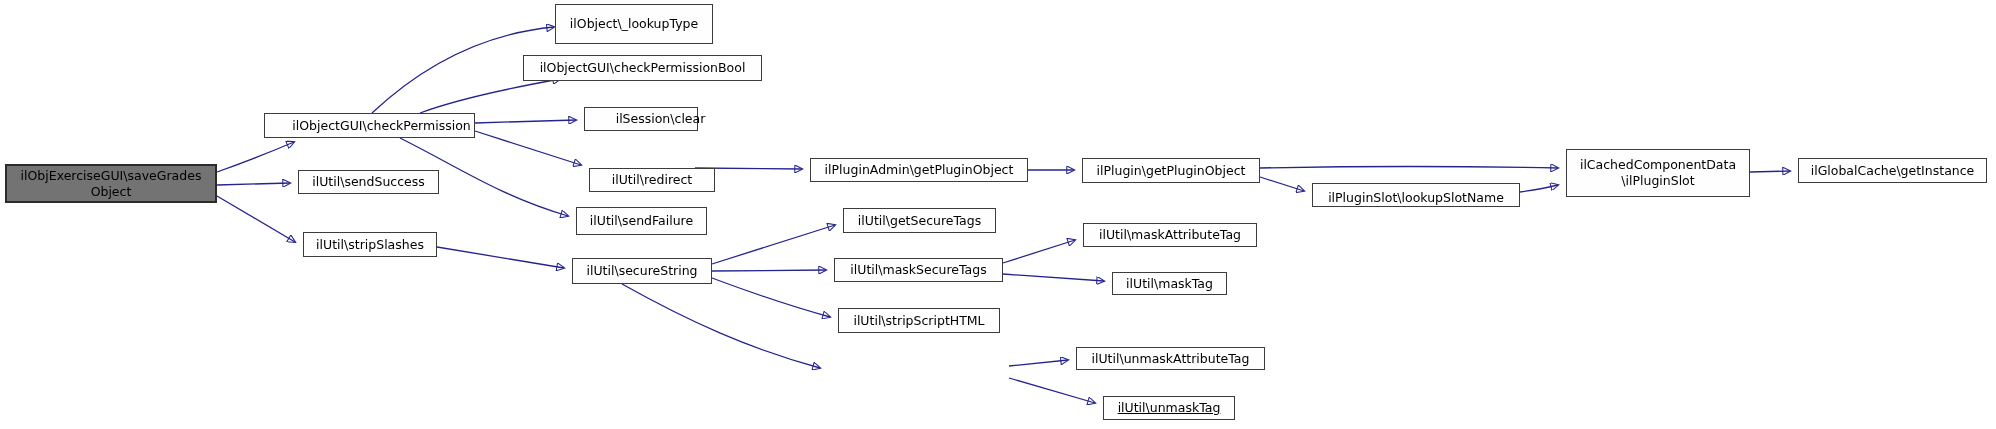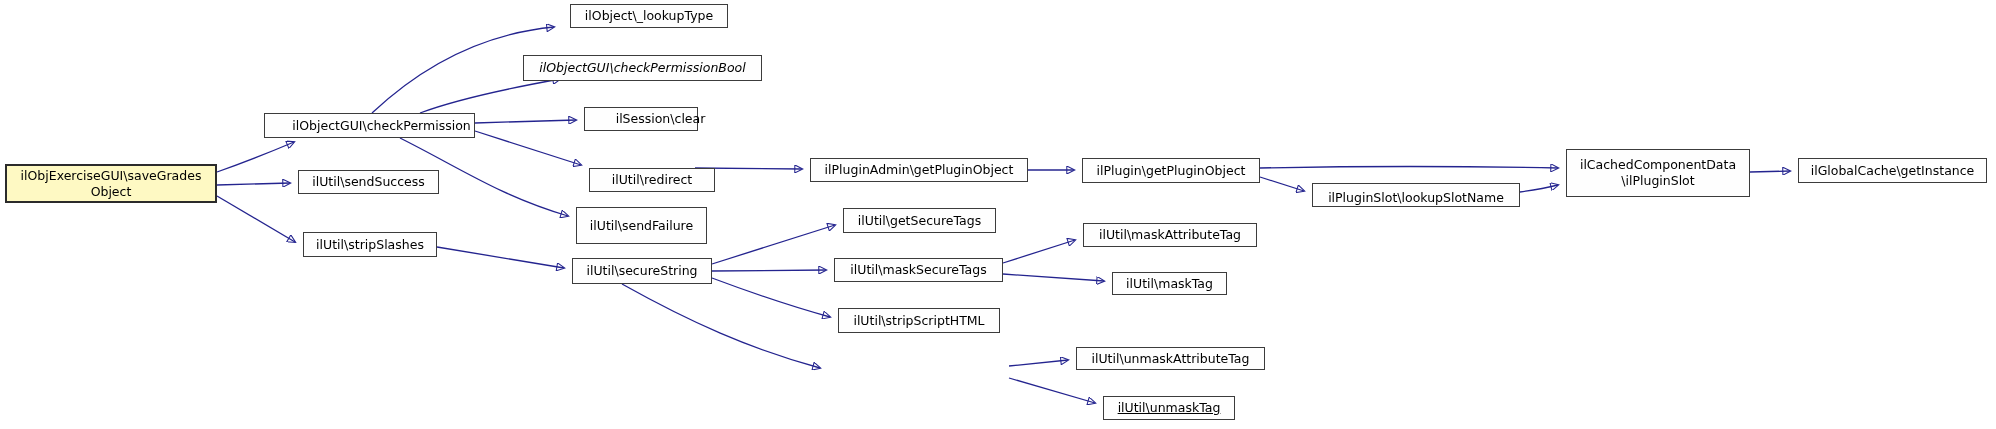--- a/index.html
+++ b/index.html
@@ -34,21 +34,21 @@
     line-height: 1.25;
     color: #000000;
     cursor: pointer;
   }
   .node span {
     white-space: pre-line;
     text-align: center;
     display: block;
   }
   .node.root {
-    background: #fef9c3;
+    background: #737373;
     border: 2px solid #2b2b2b;
     cursor: default;
   }
 </style>
 </head>
 <body>
 
 <div class="canvas">
 
   <svg class="edges" viewBox="0 0 1996 429">
@@ -80,45 +80,45 @@
     <path marker-end="url(#arrow)" d="M1003,274 L1104,281"></path>
     <path marker-end="url(#arrow)" d="M1009,366 L1068,360"></path>
     <path marker-end="url(#arrow)" d="M1009,378 L1095,403"></path>
   </svg>
 
   <div class="node root" style="left:5px; top:164px; width:212px; height:39px;">
     <span>ilObjExerciseGUI\saveGrades
 Object</span>
   </div>
 
-  <div class="node" style="left:570px; top:4px; width:158px; height:24px;">
+  <div class="node" style="left:555px; top:4px; width:158px; height:40px;">
     <span>ilObject\_lookupType</span>
   </div>
 
-  <div class="node" style="left:523px; top:55px; width:239px; height:26px;font-style:italic;">
+  <div class="node" style="left:523px; top:55px; width:239px; height:26px;">
     <span>ilObjectGUI\checkPermissionBool</span>
   </div>
 
   <div class="node" style="left:264px; top:113px; width:211px; height:25px;padding-left:24px;">
     <span>ilObjectGUI\checkPermission</span>
   </div>
 
   <div class="node" style="left:584px; top:107px; width:114px; height:24px;padding-left:39px;">
     <span>ilSession\clear</span>
   </div>
 
   <div class="node" style="left:589px; top:156px; width:126px; height:24px;margin-top:12px;">
     <span>ilUtil\redirect</span>
   </div>
 
   <div class="node" style="left:298px; top:170px; width:141px; height:24px;">
     <span>ilUtil\sendSuccess</span>
   </div>
 
-  <div class="node" style="left:576px; top:207px; width:131px; height:37px;">
+  <div class="node" style="left:576px; top:207px; width:131px; height:28px;">
     <span>ilUtil\sendFailure</span>
   </div>
 
   <div class="node" style="left:303px; top:232px; width:134px; height:25px;">
     <span>ilUtil\stripSlashes</span>
   </div>
 
   <div class="node" style="left:843px; top:208px; width:153px; height:25px;">
     <span>ilUtil\getSecureTags</span>
   </div>

